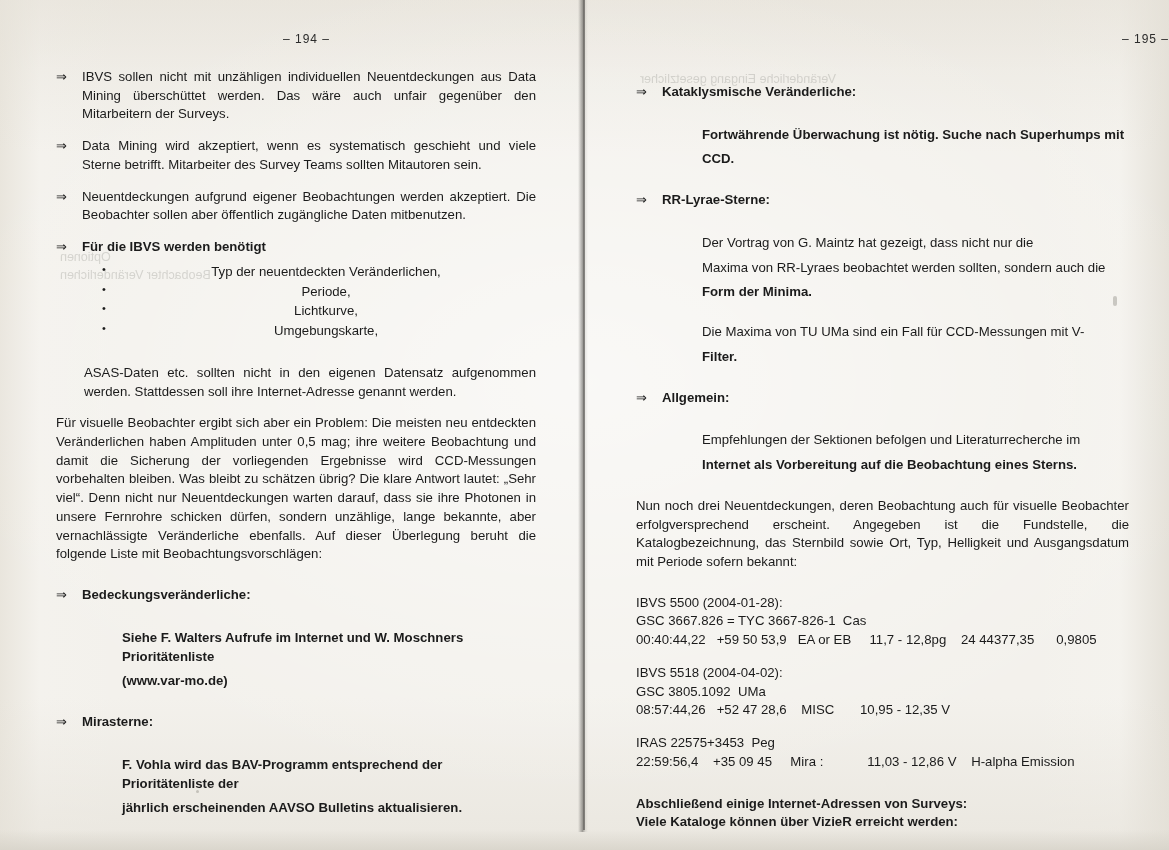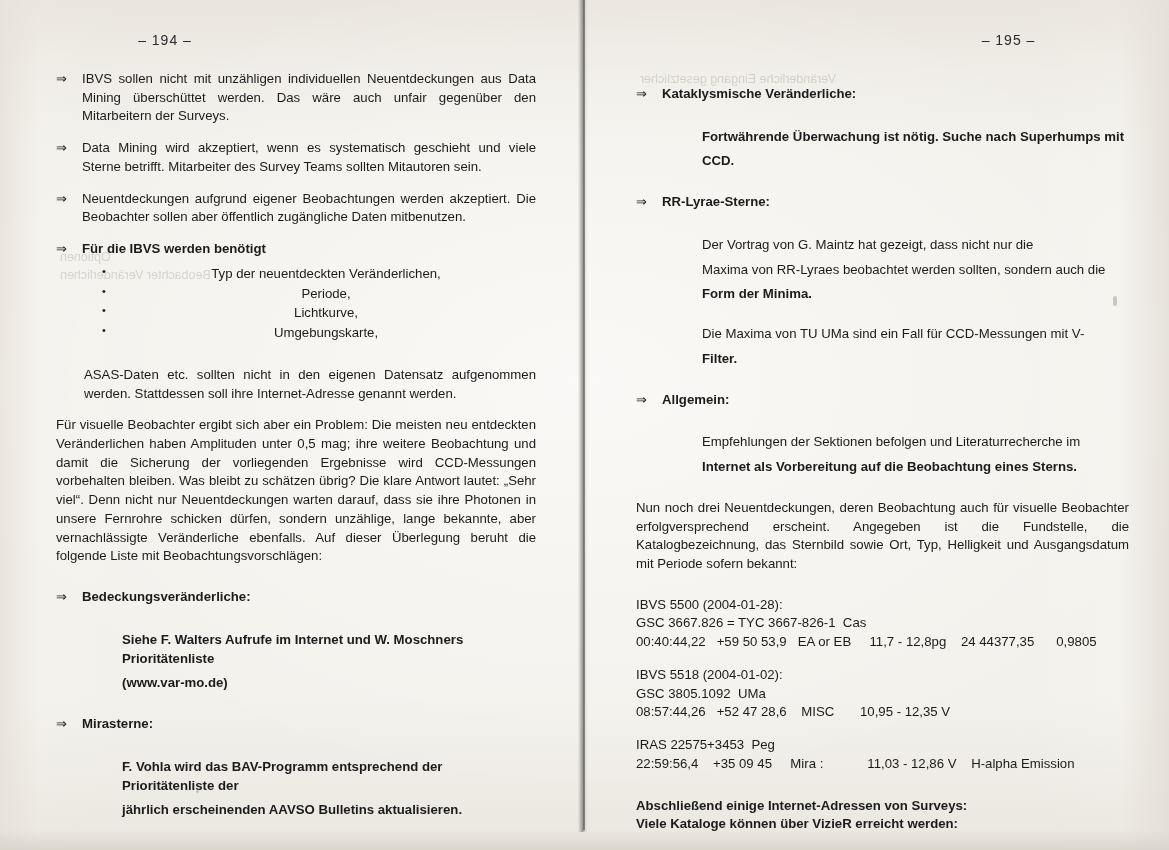--- a/index.html
+++ b/index.html
@@ -60,22 +60,22 @@
     background: linear-gradient(180deg, rgba(255,255,255,0) 0%, rgba(214,210,200,0.8) 100%);
   }
   .page {
     position: absolute;
     top: 0;
   }
   .page-left  { left: 0;    width: 580px; height: 850px; }
   .page-right { left: 588px; width: 581px; height: 674px; }
 
   .folio {
-    text-align: center;
-    font-size: 14px;
+    text-align: right;
+    font-size: 12px;
     letter-spacing: 1px;
     color: #2b2b2b;
   }
   .page-left .folio  { margin-top: 32px; padding-right: 250px; }
   .page-right .folio { margin-top: 32px; padding-left: 260px; }
 
   .body {
     font-size: 13.2px;
     line-height: 1.42;
     text-align: justify;
@@ -302,21 +302,21 @@
 
       <div class="spacer-sm"></div>
 
       <div class="listing">
         <div class="row">IBVS 5500 (2004-01-28):</div>
         <div class="row">GSC 3667.826 = TYC 3667-826-1  Cas</div>
         <div class="row">00:40:44,22   +59 50 53,9   EA or EB     11,7 - 12,8pg    24 44377,35      0,9805</div>
       </div>
 
       <div class="listing">
-        <div class="row">IBVS 5518 (2004-01-02):</div>
+        <div class="row">IBVS 5518 (2004-04-02):</div>
         <div class="row">GSC 3805.1092  UMa</div>
         <div class="row">08:57:44,26   +52 47 28,6    MISC       10,95 - 12,35 V</div>
       </div>
 
       <div class="listing">
         <div class="row">IRAS 22575+3453  Peg</div>
         <div class="row">22:59:56,4    +35 09 45     Mira :            11,03 - 12,86 V    H-alpha Emission</div>
       </div>
 
       <div class="spacer-sm"></div>

